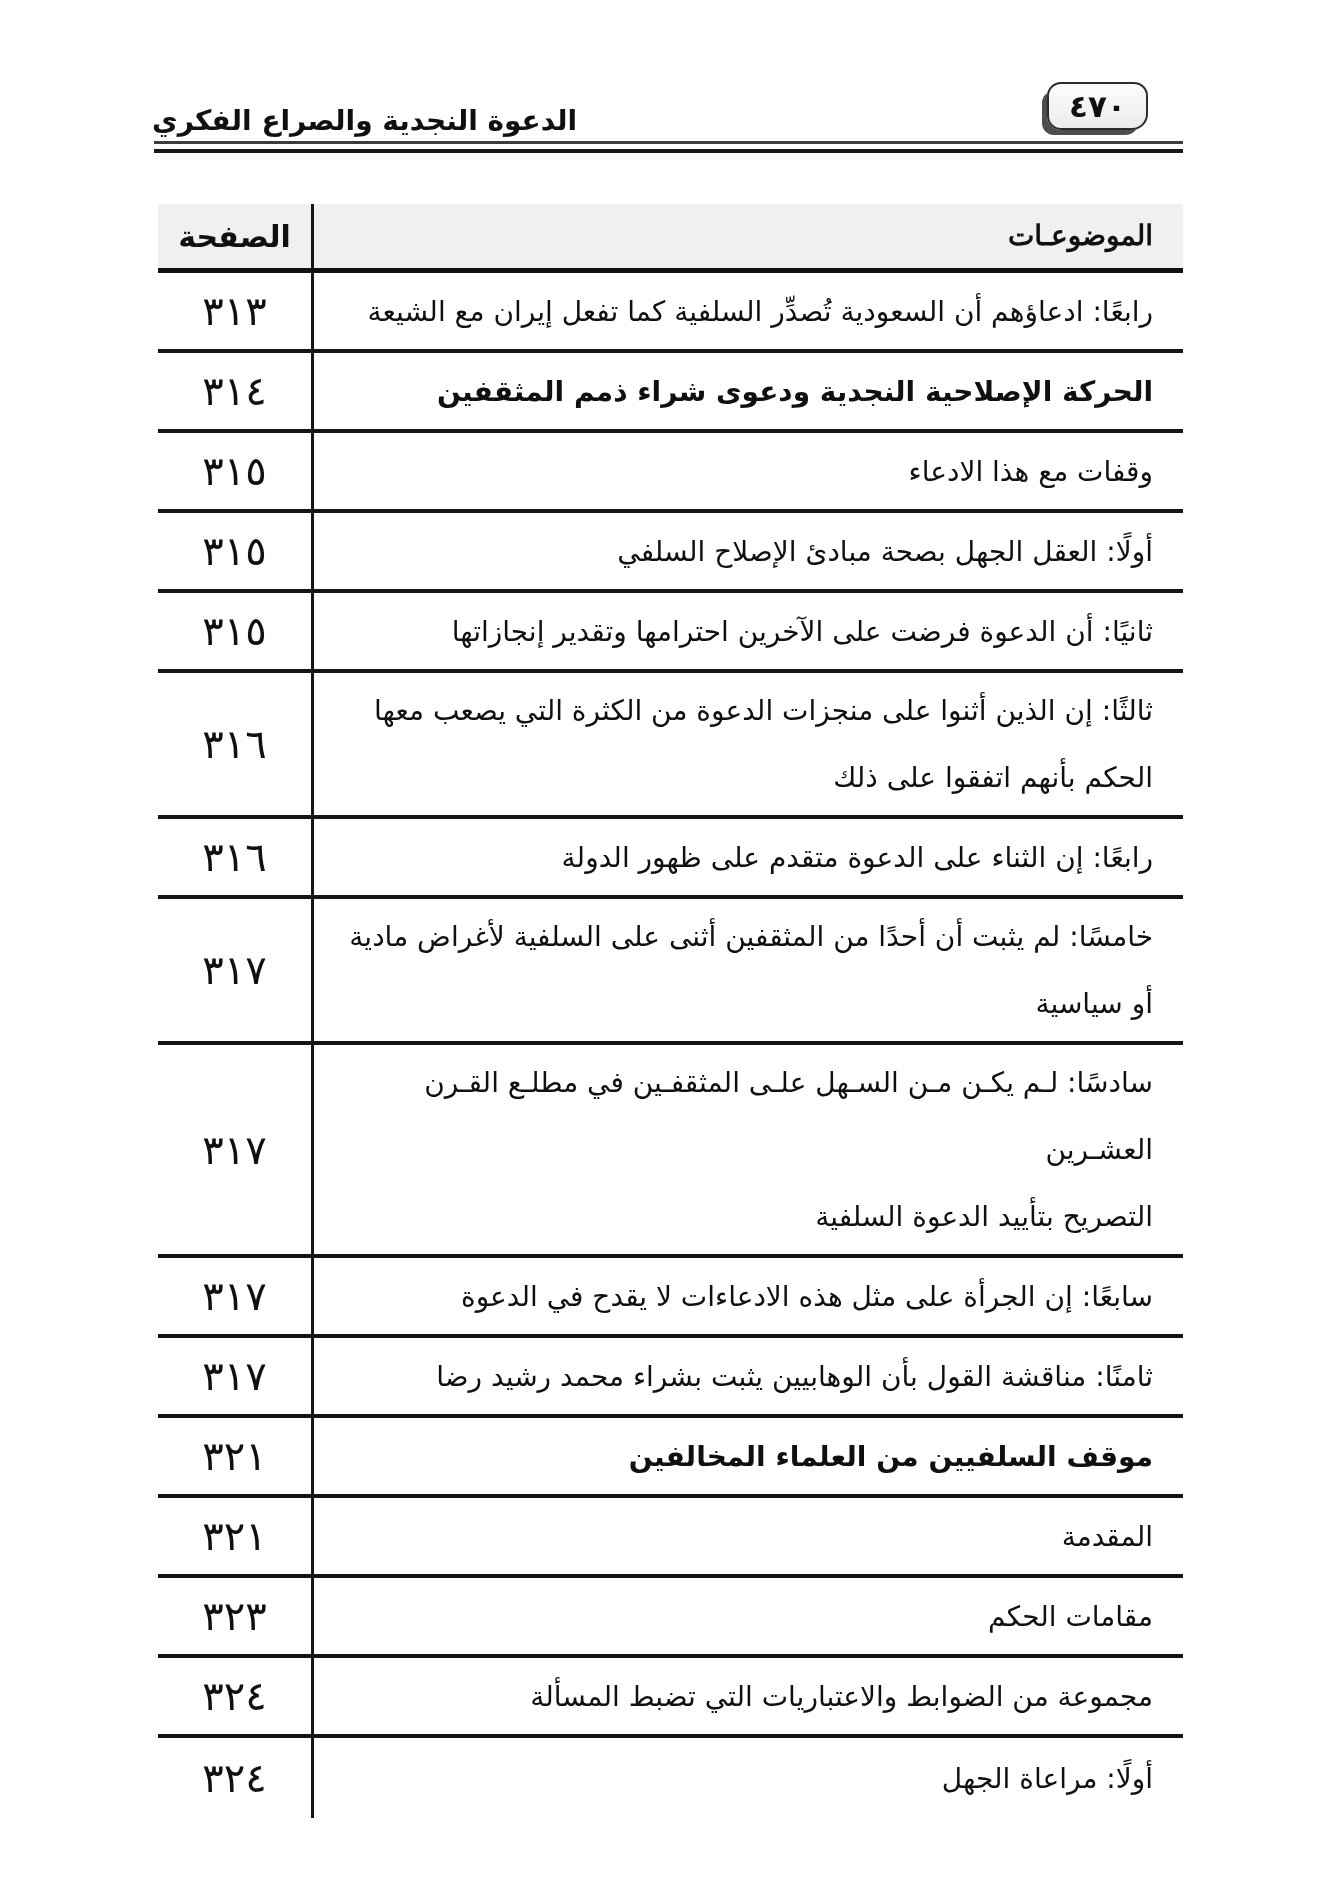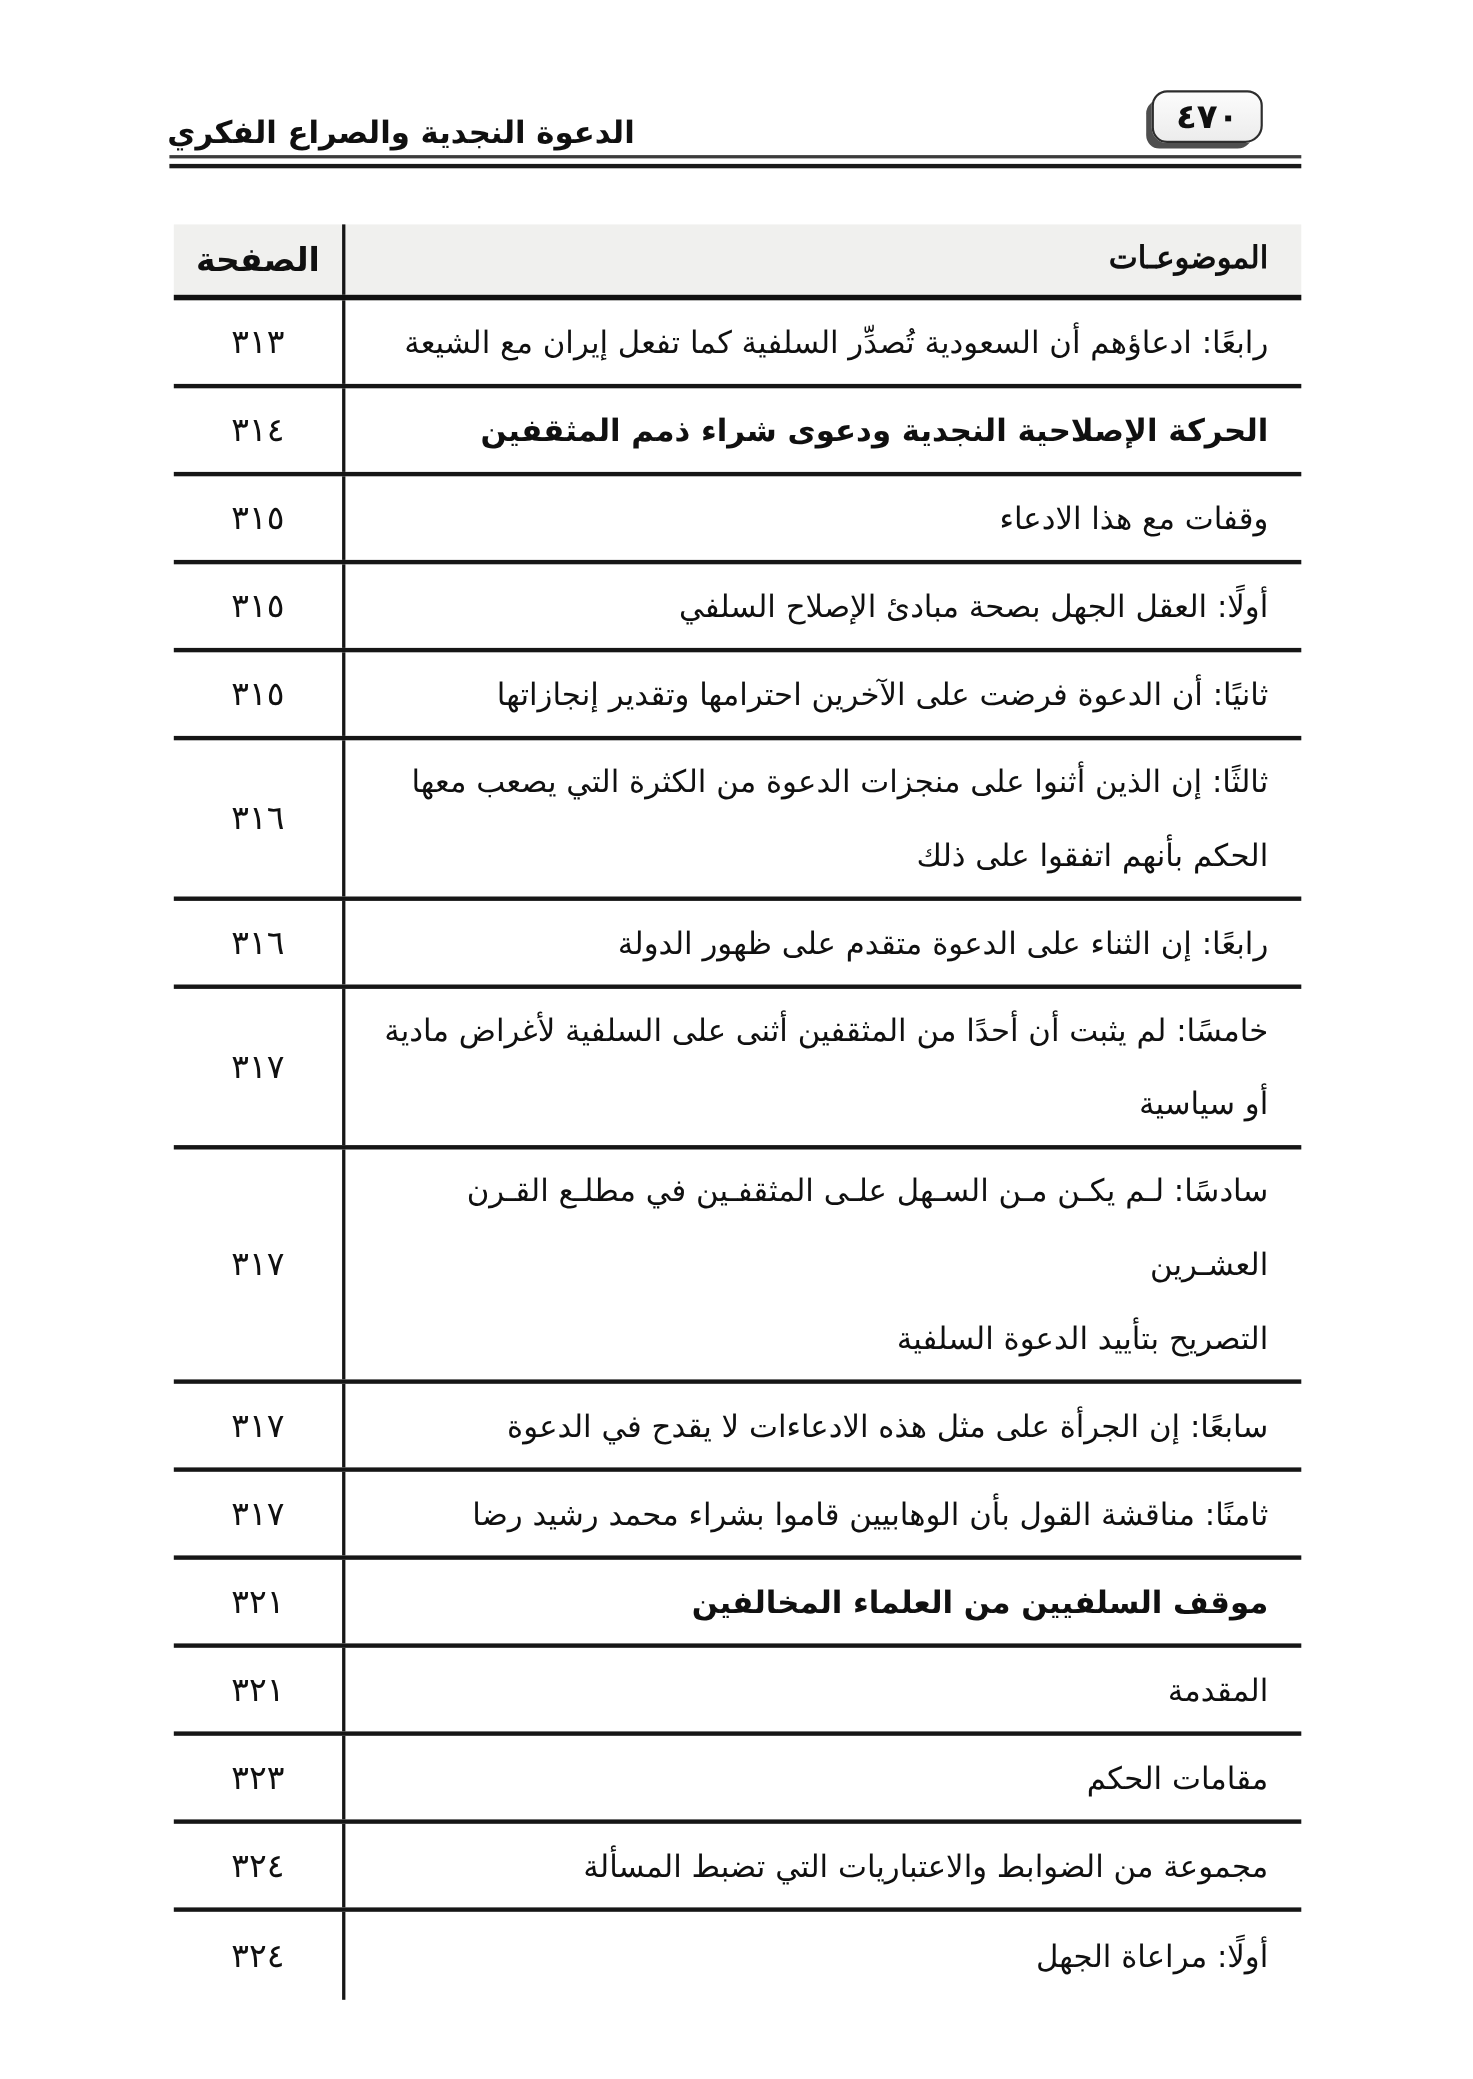--- a/index.html
+++ b/index.html
@@ -78,21 +78,21 @@
     line-height: 67px;
     white-space: pre-line;
     text-align: right;
     width: 100%;
   }
   .cell-page {
     flex: 0 0 153px;
     display: flex;
     align-items: center;
     justify-content: center;
-    font-size: 30px;
+    font-size: 40px;
     letter-spacing: 3px;
   }
   .toc-row.bold .topic-text { font-weight: bold; }
 
   .toc-head {
     background: #f0f0ee;
     border-bottom: 5px solid #111111;
     min-height: 69px;
   }
   .toc-head .cell-topic,
@@ -176,21 +176,21 @@
         <div class="cell-page">٣١٧</div>
       </div>
       <div class="toc-row">
         <div class="cell-topic">
           <span class="topic-text">سابعًا: إن الجرأة على مثل هذه الادعاءات لا يقدح في الدعوة</span>
         </div>
         <div class="cell-page">٣١٧</div>
       </div>
       <div class="toc-row">
         <div class="cell-topic">
-          <span class="topic-text">ثامنًا: مناقشة القول بأن الوهابيين قاموا بشراء محمد رشيد رضا</span>
+          <span class="topic-text">ثامنًا: مناقشة القول بأن الوهابيين يثبت بشراء محمد رشيد رضا</span>
         </div>
         <div class="cell-page">٣١٧</div>
       </div>
       <div class="toc-row bold">
         <div class="cell-topic">
           <span class="topic-text">موقف السلفيين من العلماء المخالفين</span>
         </div>
         <div class="cell-page">٣٢١</div>
       </div>
       <div class="toc-row">

